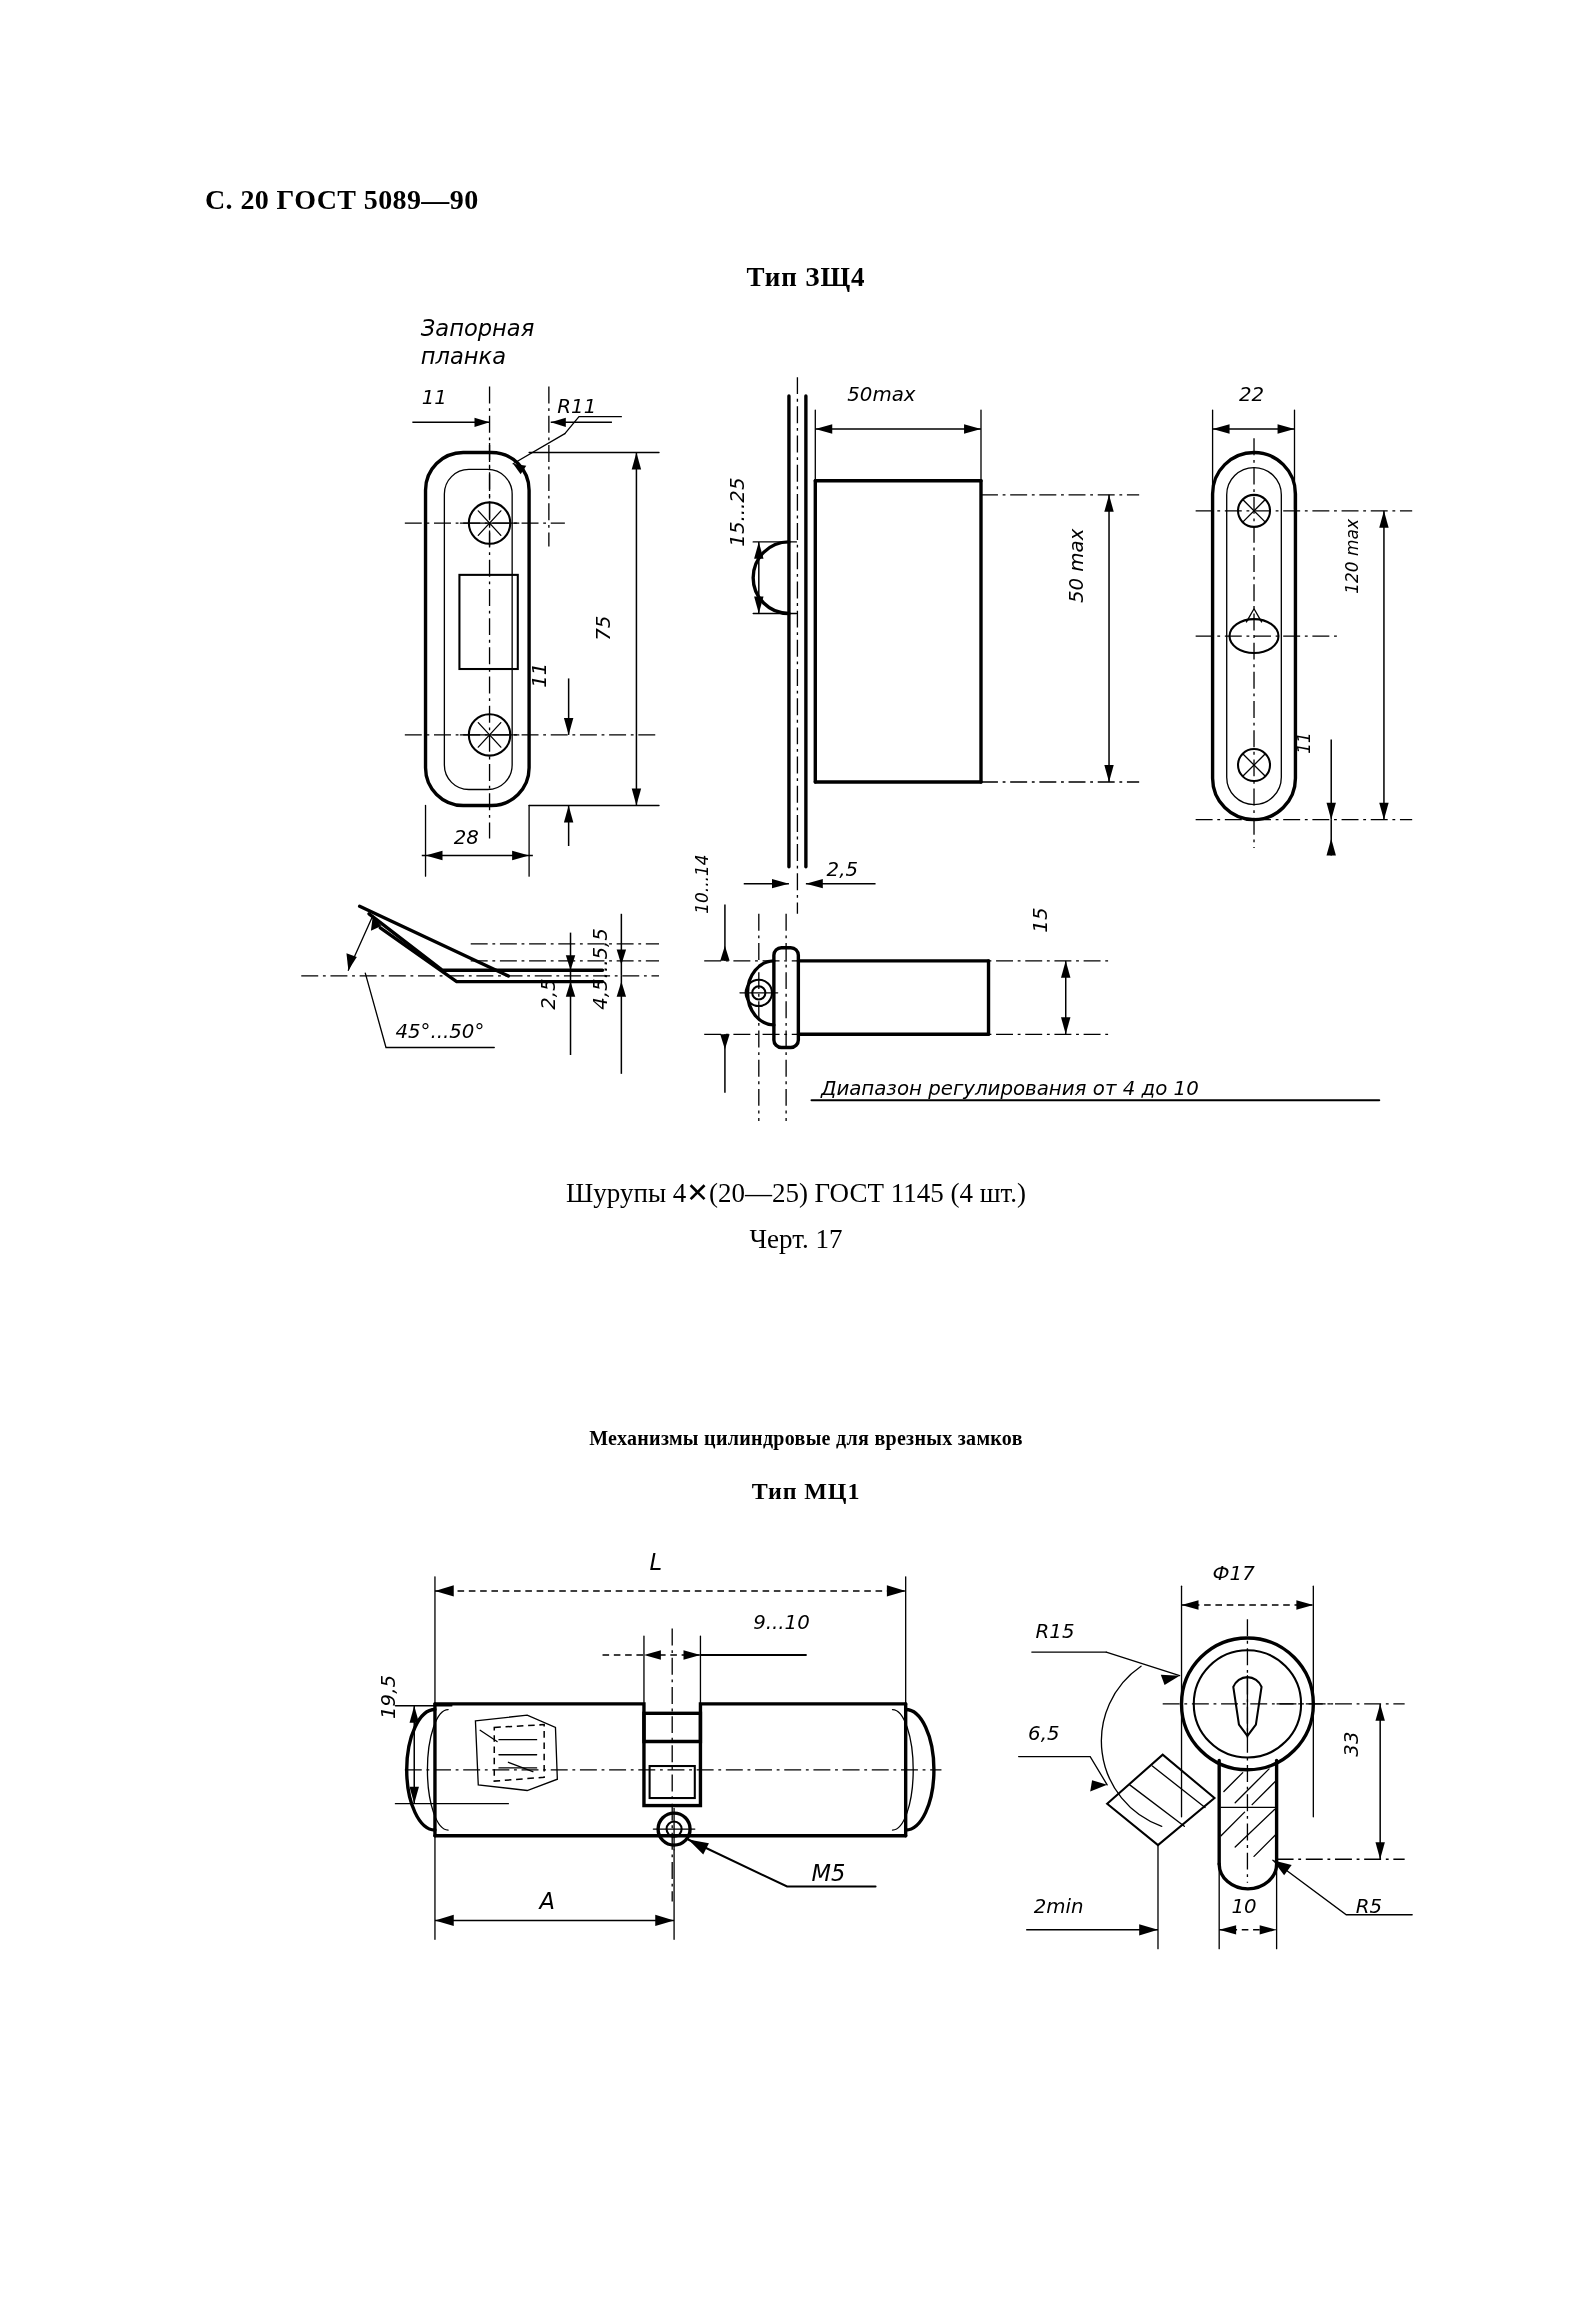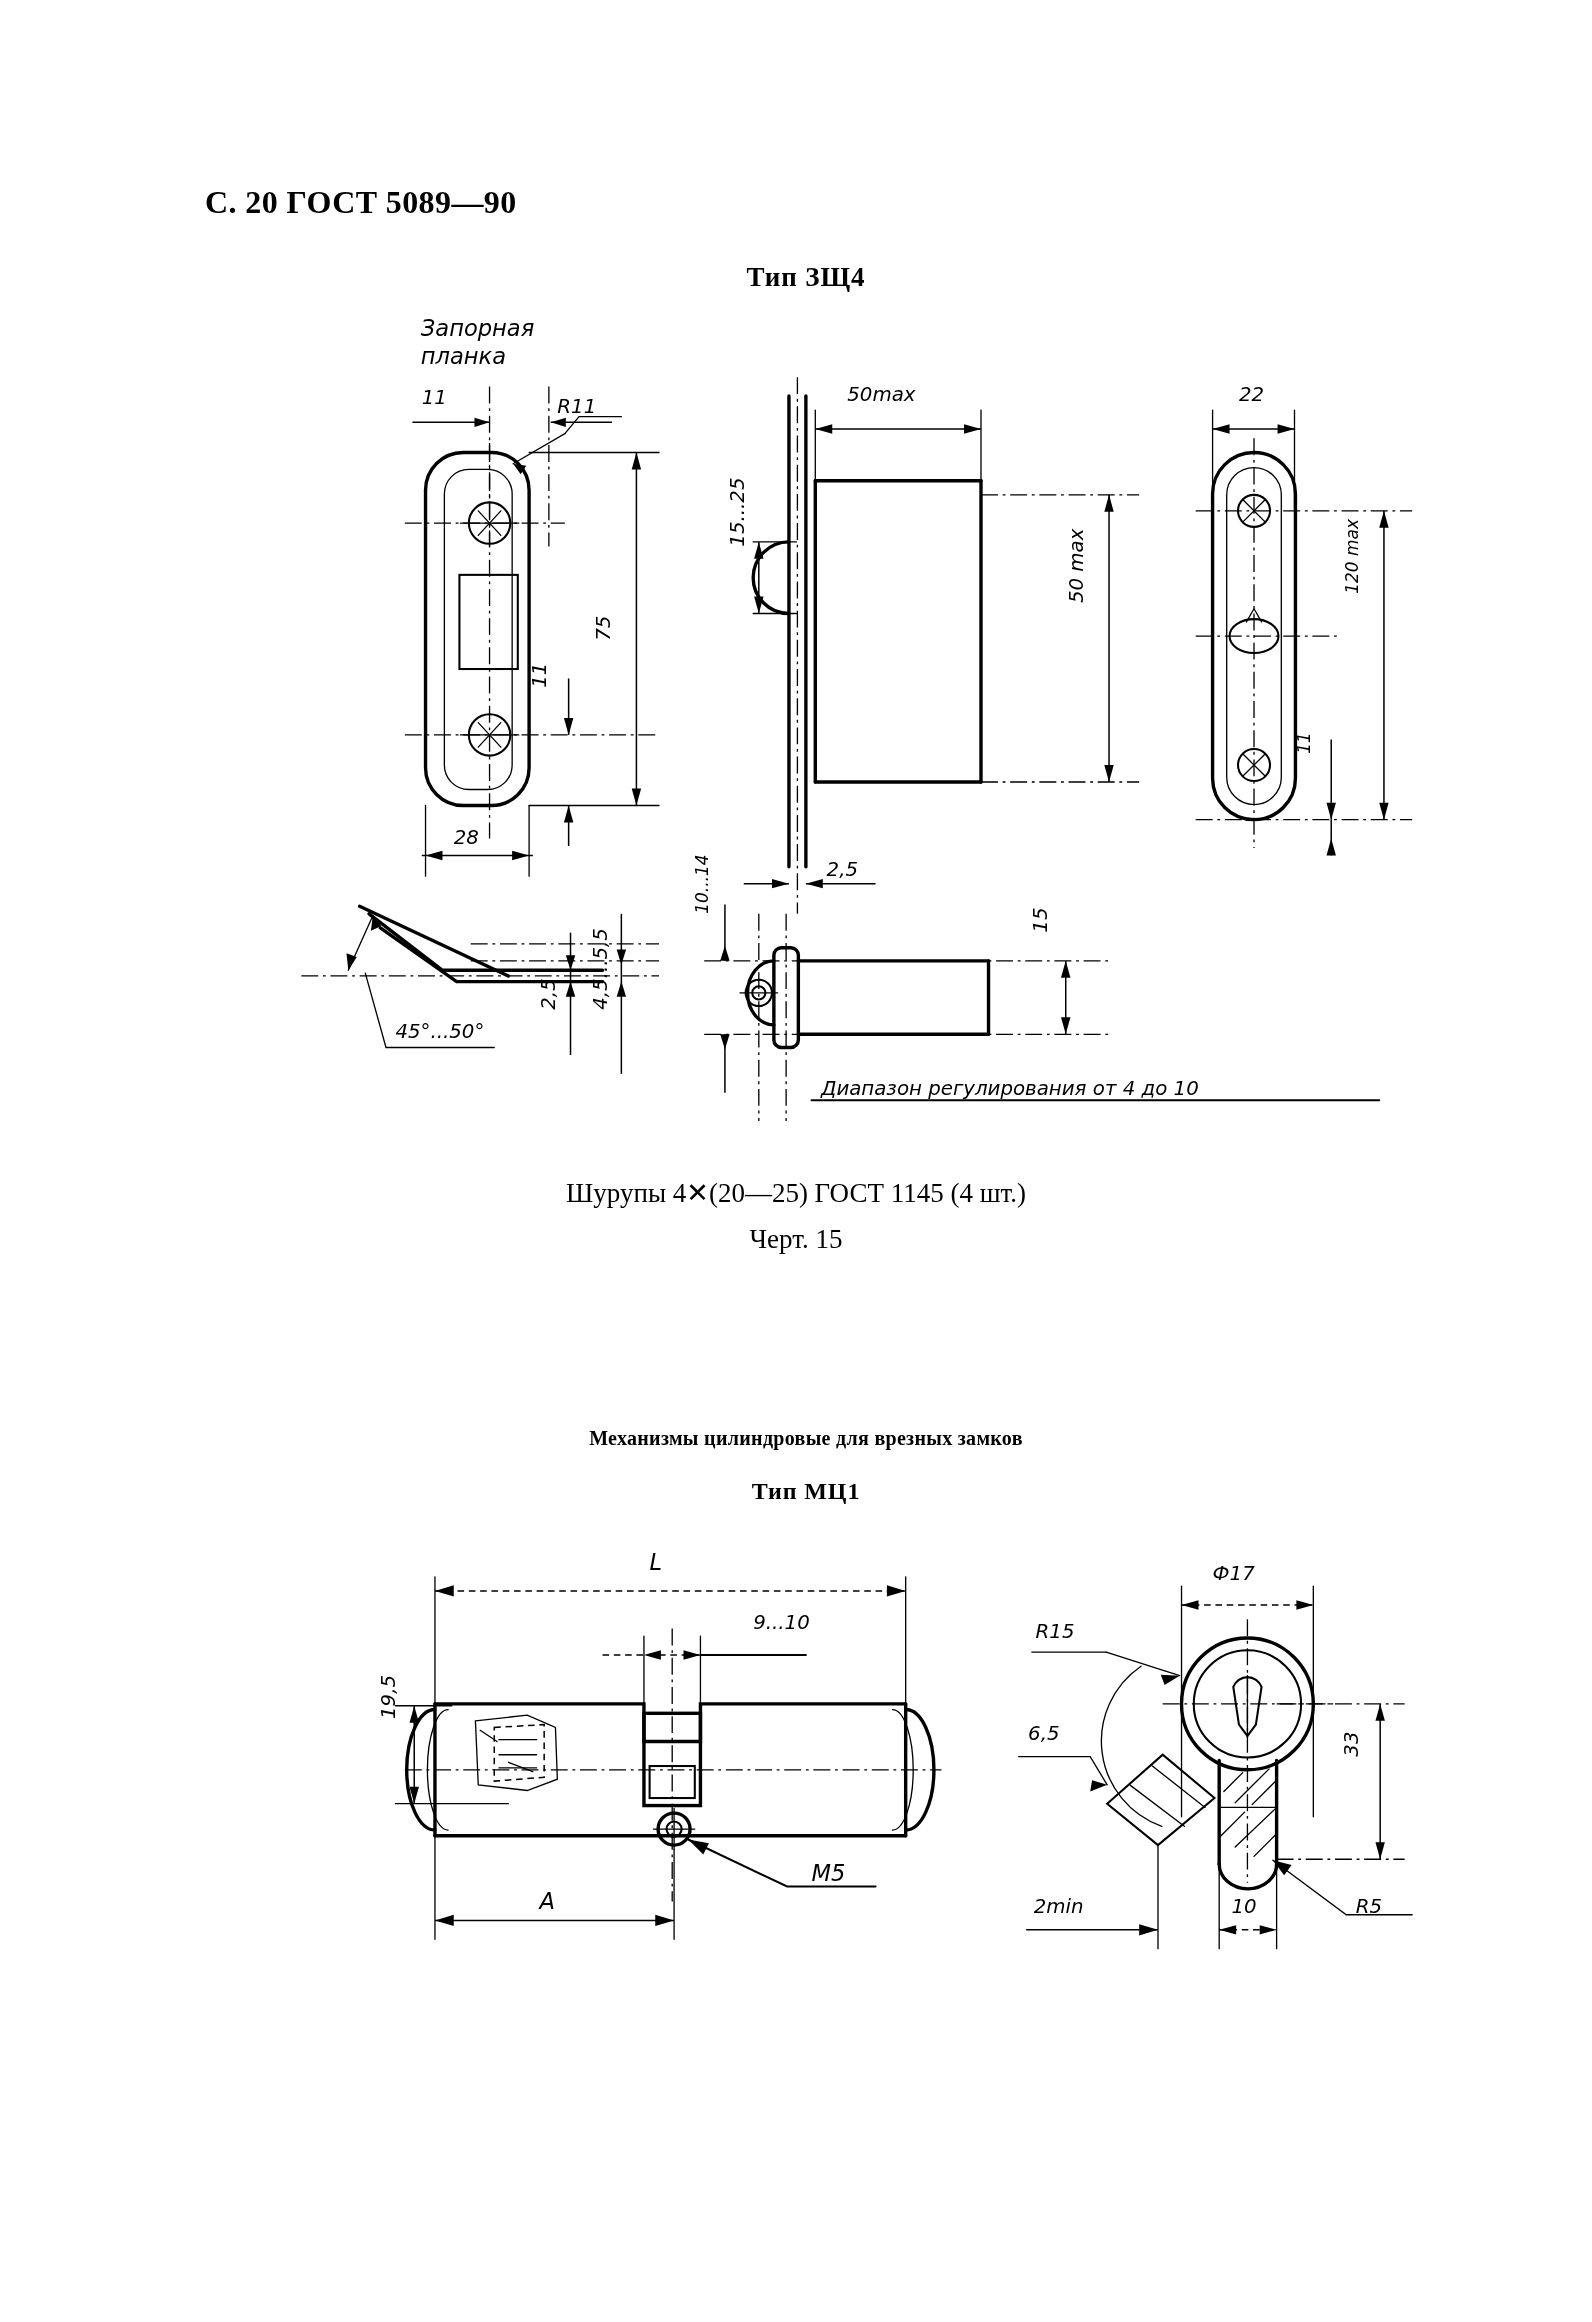--- a/index.html
+++ b/index.html
@@ -20,21 +20,21 @@
     left: 0; top: 0;
     width: 1592px;
     height: 2322px;
     background: #ffffff;
   }
   
   .running-head {
     position: absolute;
     left: 205px;
     top: 184px;
-    font-size: 32px;
+    font-size: 28px;
     font-weight: bold;
     letter-spacing: 0.4px;
     white-space: nowrap;
   }
   
   .heading {
     position: absolute;
     width: 100%;
     text-align: center;
     font-weight: bold;
@@ -305,21 +305,21 @@
         <text class="lbl" x="1112" y="660" transform="rotate(-90 1112 660)">15</text>
 
         <line class="ln" x1="862" y1="838" x2="1465" y2="838"></line>
         <text class="lbl" x="872" y="832">Диапазон регулирования от 4 до 10</text>
       </g>
 
     </svg>
   </div>
 
   <div class="caption cap-screws">Шурупы 4✕(20—25)  ГОСТ 1145  (4 шт.)</div>
-  <div class="caption cap-f17">Черт. 15</div>
+  <div class="caption cap-f17">Черт. 17</div>
 
   <div class="heading h-section">Механизмы цилиндровые для врезных замков</div>
   <div class="heading h-type2">Тип  МЦ1</div>
 
   <div class="figure" id="figure-18">
     <svg width="1592" height="499" viewBox="0 0 1691 530">
 
       <g>
 
         <text class="lbl-lg" x="690" y="48">L</text>

